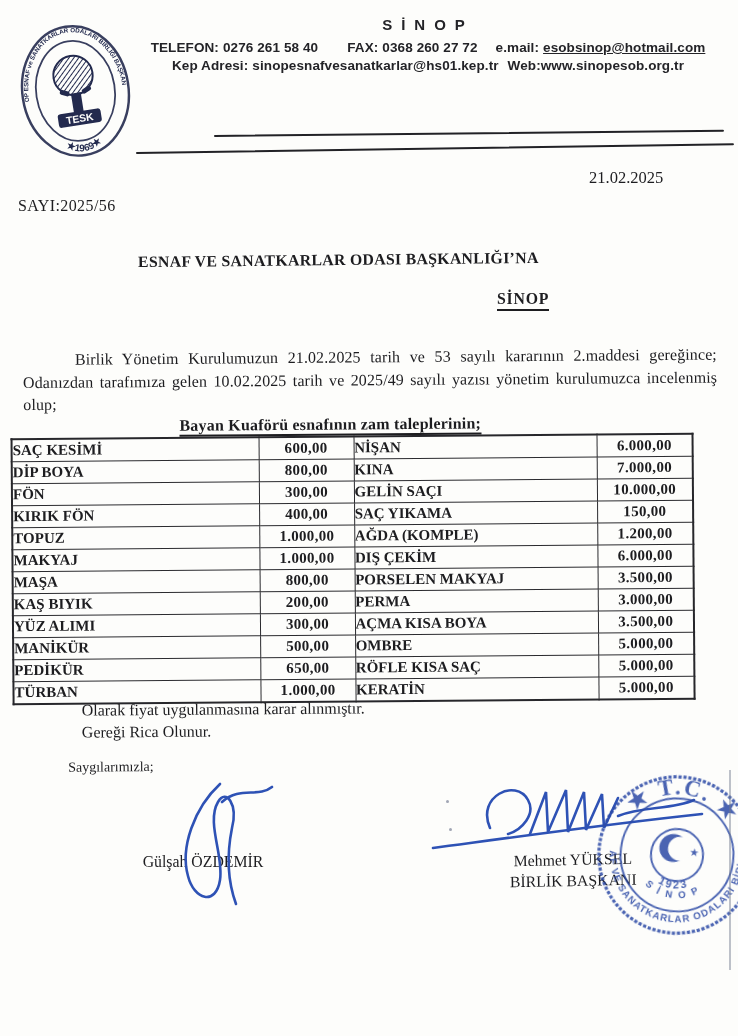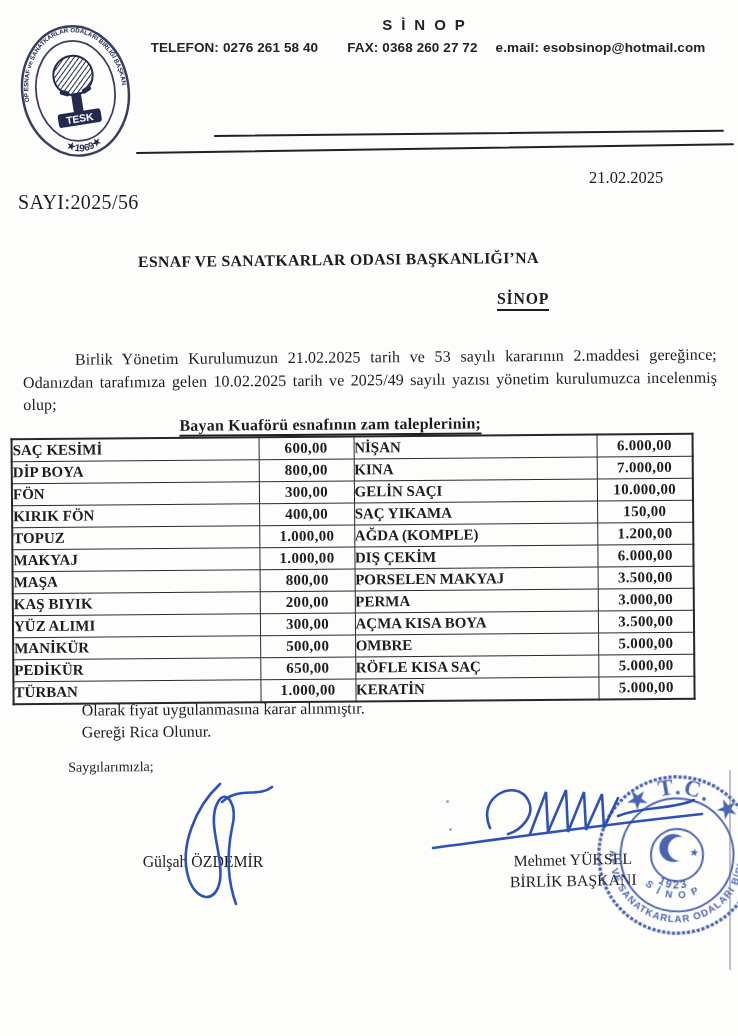--- a/index.html
+++ b/index.html
@@ -12,29 +12,29 @@
   .logo{position:absolute;left:16px;top:14px;width:118px;height:148px;transform:rotate(-9deg);}
   .lh-text{position:absolute;left:128px;top:16px;width:600px;text-align:center;
     font-family:"Liberation Sans",sans-serif;font-weight:bold;color:#232327;}
   .org1{font-size:15px;letter-spacing:9px;}
   .org2{font-size:15px;letter-spacing:6px;word-spacing:18px;margin-top:3px;}
   .org3{font-size:15px;letter-spacing:7px;margin-top:3px;}
   .contact{font-size:13.5px;font-weight:600;margin-top:7px;letter-spacing:0.1px;white-space:nowrap;}
   .contact .gap1{margin-left:29px;}
   .contact .gap2{margin-left:18px;}
   .contact .lbl{margin-right:4px;}
-  .email-u{}
+  .email-u{text-decoration:underline;}
   .contact2{margin-top:3px;}
   .contact2 .gapw{margin-left:9px;}
   .rule{position:absolute;background:#222226;border-radius:1px;}
   .rule-a{left:214px;top:135px;width:510px;height:2.4px;transform:rotate(-0.6deg);transform-origin:left center;}
   .rule-b{left:136px;top:152px;width:598px;height:2.2px;transform:rotate(-0.85deg);transform-origin:left center;}
   
   .date{position:absolute;left:589px;top:168px;font-size:16.5px;}
-  .refno{position:absolute;left:18px;top:191px;font-size:20px;letter-spacing:0.4px;}
+  .refno{position:absolute;left:18px;top:197px;font-size:16px;letter-spacing:0.4px;}
   
   .addr1{position:absolute;left:138px;top:251px;font-size:15.8px;font-weight:600;letter-spacing:0.3px;transform:rotate(-0.6deg);}
   .addr2{position:absolute;left:497px;top:290px;font-size:15.8px;font-weight:bold;letter-spacing:0.8px;border-bottom:2px solid #1d1d20;padding-bottom:1px;}
   
   .bodywrap{position:absolute;left:0;top:0;width:738px;transform:rotate(-0.45deg);transform-origin:30px 500px;}
   .para{position:absolute;left:24px;top:349px;width:694px;font-size:16px;line-height:22.5px;
     text-align:justify;text-indent:52px;letter-spacing:0.1px;margin:0;}
   .tbl-title{position:absolute;left:180px;top:418px;font-size:16px;font-weight:bold;
     border-bottom:2.2px solid #1d1d20;padding-bottom:0px;letter-spacing:0.2px;}
   table.prices{position:absolute;left:11px;top:438px;width:681px;border-collapse:collapse;table-layout:fixed;
@@ -87,20 +87,23 @@
     <rect x="66" y="76" width="10" height="5" rx="2" fill="#232a4e" transform="rotate(-25 71 78)"></rect>
     <rect x="38" y="99" width="44" height="14" rx="3" fill="#232a4e"></rect>
     <text x="60" y="110" text-anchor="middle" font-family="Liberation Sans, sans-serif" font-size="10.5" font-weight="bold" fill="#fdfdfb">TESK</text>
   </svg>
 
   <div class="lh-text">
     <div class="org1">SİNOP</div>
     <div class="contact">
       <span class="lbl">TELEFON:</span><span>0276 261 58 40</span><span class="gap1 lbl">FAX:</span><span>0368 260 27 72</span><span class="gap2 lbl">e.mail:</span><span class="email-u">esobsinop@hotmail.com</span>
     </div>
+    <div class="contact contact2">
+      <span class="lbl">Kep Adresi:</span><span>sinopesnafvesanatkarlar@hs01.kep.tr</span><span class="gapw">Web:</span><span>www.sinopesob.org.tr</span>
+    </div>
   </div>
 
   <div class="rule rule-a"></div>
   <div class="rule rule-b"></div>
 
   <div class="date">21.02.2025</div>
   <div class="refno">SAYI:2025/56</div>
 
   <div class="addr1">ESNAF VE SANATKARLAR ODASI BAŞKANLIĞI’NA</div>
   <div class="addr2">SİNOP</div>

